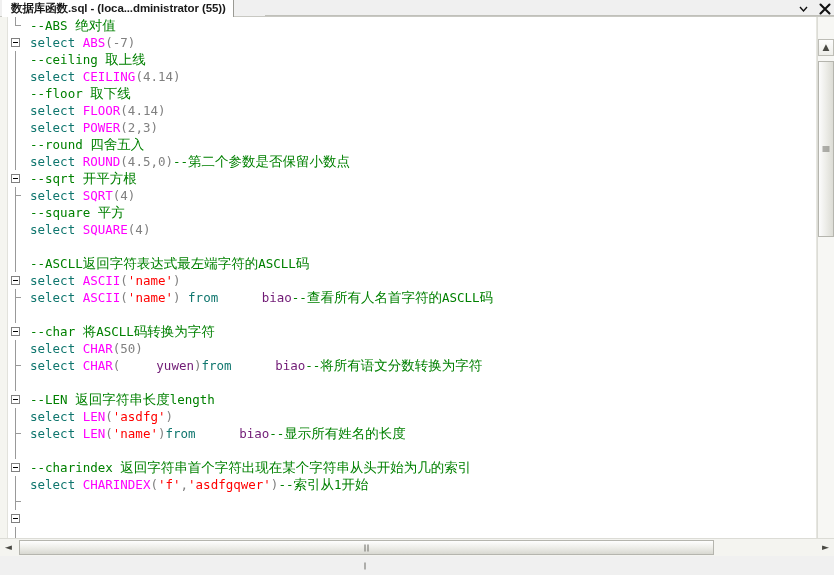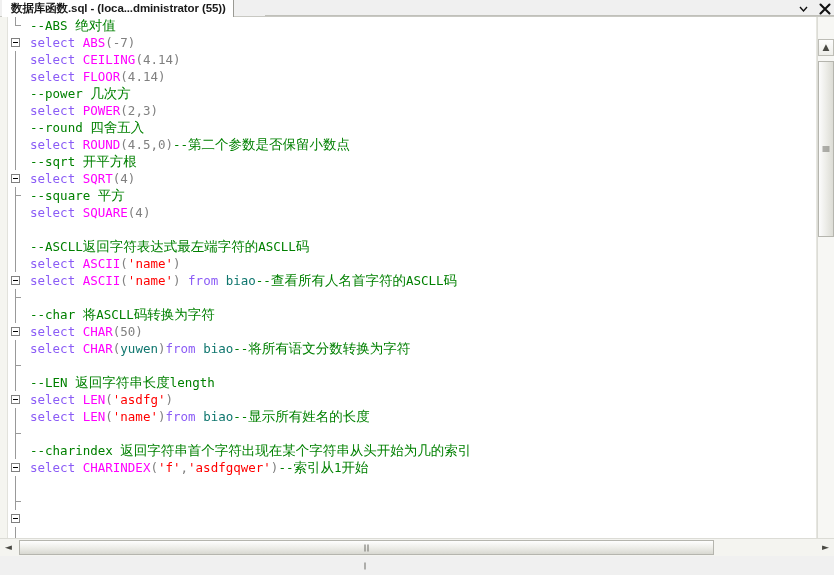--- a/index.html
+++ b/index.html
@@ -119,25 +119,25 @@
     position: relative;
     height: 17px;
     line-height: 17px;
     white-space: nowrap;
     font-family: "DejaVu Sans Mono", "Liberation Mono", monospace;
     font-size: 12.5px;
     padding-left: 6px;
   }
 
   
-  .kw   { color: #8b5cf6; }          
+  .kw   { color: #0f766e; }          
   .fn   { color: #ff00ff; }          
   .cmt  { color: #008000; }          
   .str  { color: #ff0000; }          
-  .tbl  { color: #0f766e; }          
+  .tbl  { color: #701a75; margin-left: 36px; }          
   .pun  { color: #808080; }
 
   .cn { font-family: "DejaVu Sans", sans-serif; font-size: 13.5px; }
 
   
   .fold-box {
     position: absolute;
     width: 9px; height: 9px;
     border: 1px solid #808080;
     background: #ffffff;
@@ -307,23 +307,24 @@
           <div class="fold-box" style="left: 2px; top: 446px;"></div>
           <div class="fold-line" style="left: 6px; top: 459px; height: 17px;"></div>
           <div class="fold-line" style="left: 6px; top: 476px; height: 17px;"></div>
           <div class="fold-tick" style="left: 6px; top: 484px; width: 6px;"></div>
           <div class="fold-box" style="left: 2px; top: 497px;"></div>
           <div class="fold-line" style="left: 6px; top: 510px; height: 17px;"></div>
         </div>
       <div class="code-area" id="code-area">
           <div class="line"><span class="cmt">--ABS </span><span class="cmt cn">绝对值</span></div>
           <div class="line"><span class="kw">select </span><span class="fn">ABS</span><span class="pun">(-7)</span></div>
+          <div class="line"><span class="cmt">--ceiling </span><span class="cmt cn">取上线</span></div>
           <div class="line"><span class="kw">select </span><span class="fn">CEILING</span><span class="pun">(4.14)</span></div>
+          <div class="line"><span class="cmt">--floor </span><span class="cmt cn">取下线</span></div>
           <div class="line"><span class="kw">select </span><span class="fn">FLOOR</span><span class="pun">(4.14)</span></div>
-          <div class="line"><span class="cmt">--power </span><span class="cmt cn">几次方</span></div>
           <div class="line"><span class="kw">select </span><span class="fn">POWER</span><span class="pun">(2,3)</span></div>
           <div class="line"><span class="cmt">--round </span><span class="cmt cn">四舍五入</span></div>
           <div class="line"><span class="kw">select </span><span class="fn">ROUND</span><span class="pun">(4.5,0)</span><span class="cmt">--</span><span class="cmt cn">第二个参数是否保留小数点</span></div>
           <div class="line"><span class="cmt">--sqrt </span><span class="cmt cn">开平方根</span></div>
           <div class="line"><span class="kw">select </span><span class="fn">SQRT</span><span class="pun">(4)</span></div>
           <div class="line"><span class="cmt">--square </span><span class="cmt cn">平方</span></div>
           <div class="line"><span class="kw">select </span><span class="fn">SQUARE</span><span class="pun">(4)</span></div>
           <div class="line">&nbsp;</div>
           <div class="line"><span class="cmt">--ASCLL</span><span class="cmt cn">返回字符表达式最左端字符的</span><span class="cmt">ASCLL</span><span class="cmt cn">码</span></div>
           <div class="line"><span class="kw">select </span><span class="fn">ASCII</span><span class="pun">(</span><span class="str">'name'</span><span class="pun">)</span></div>

